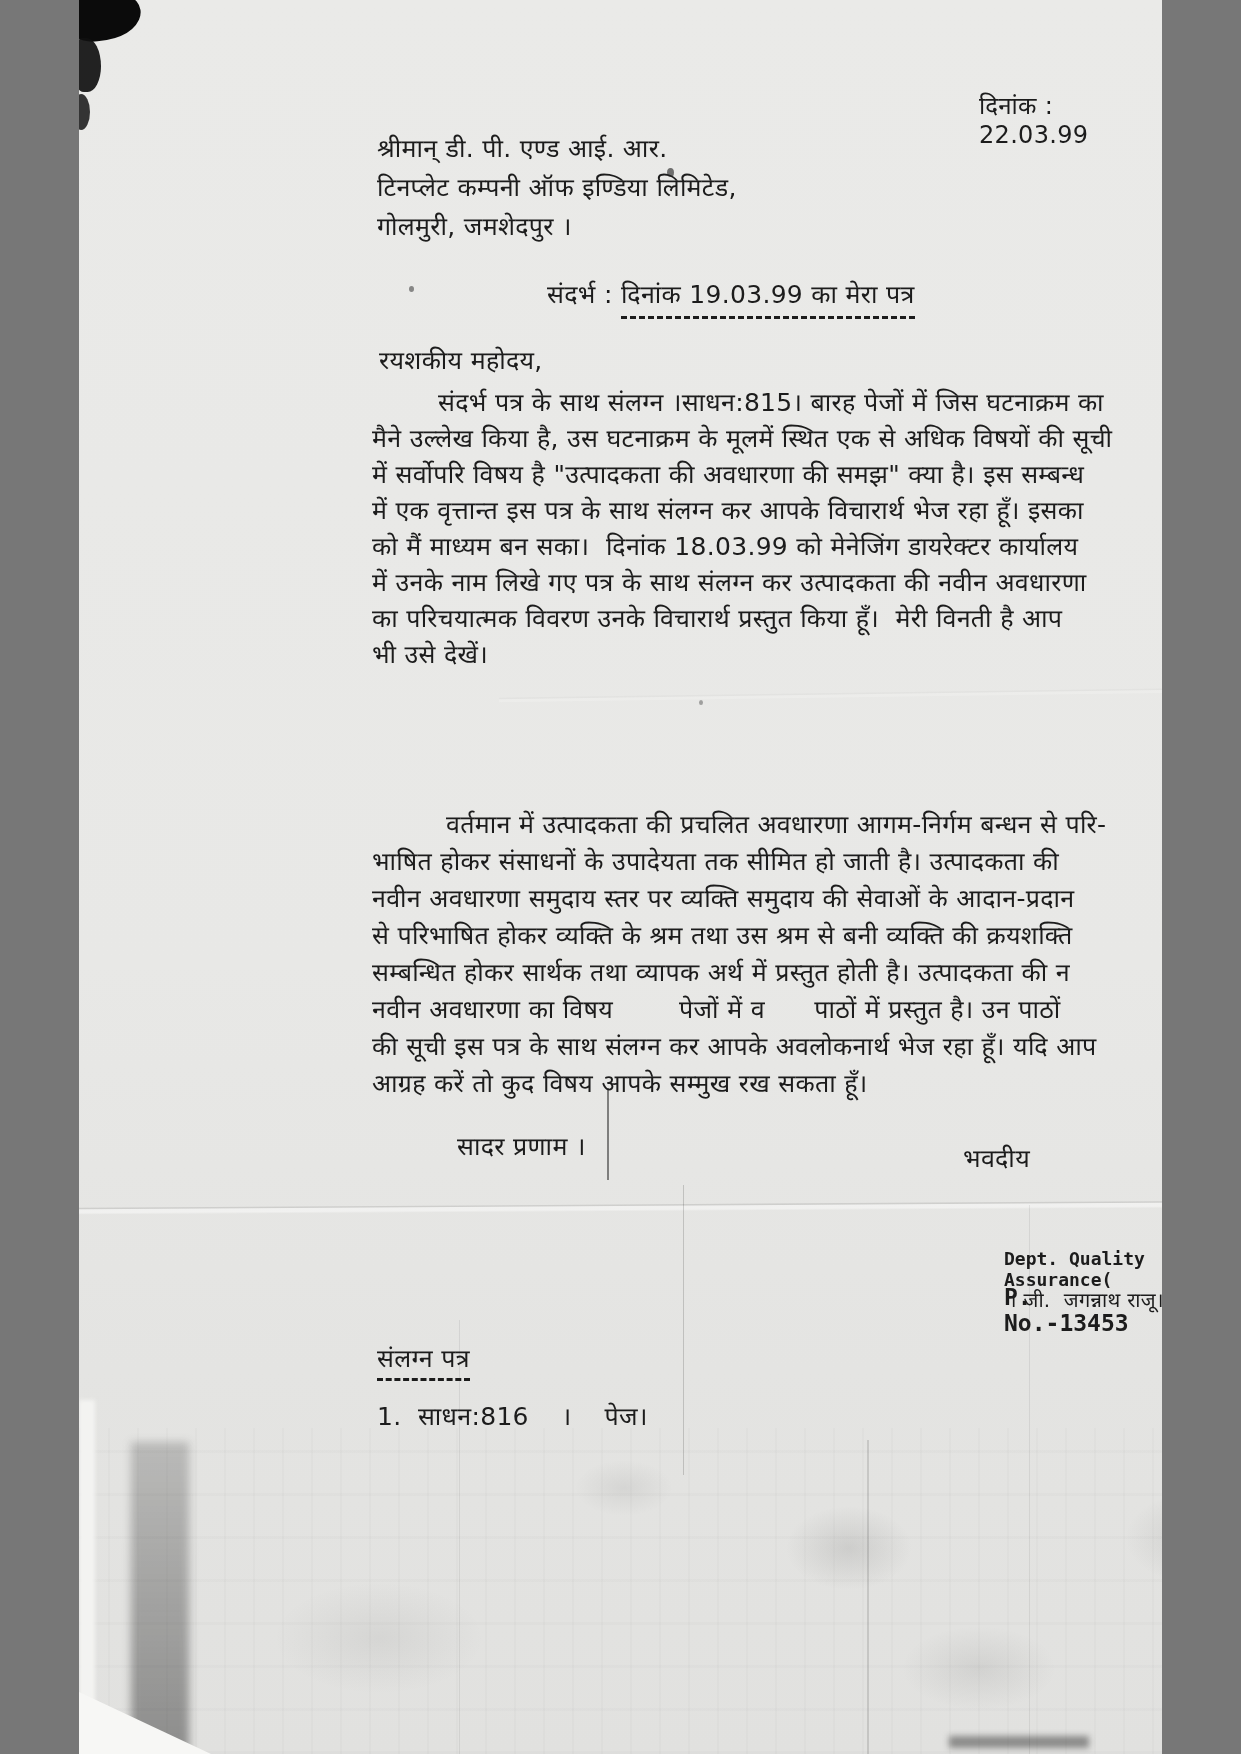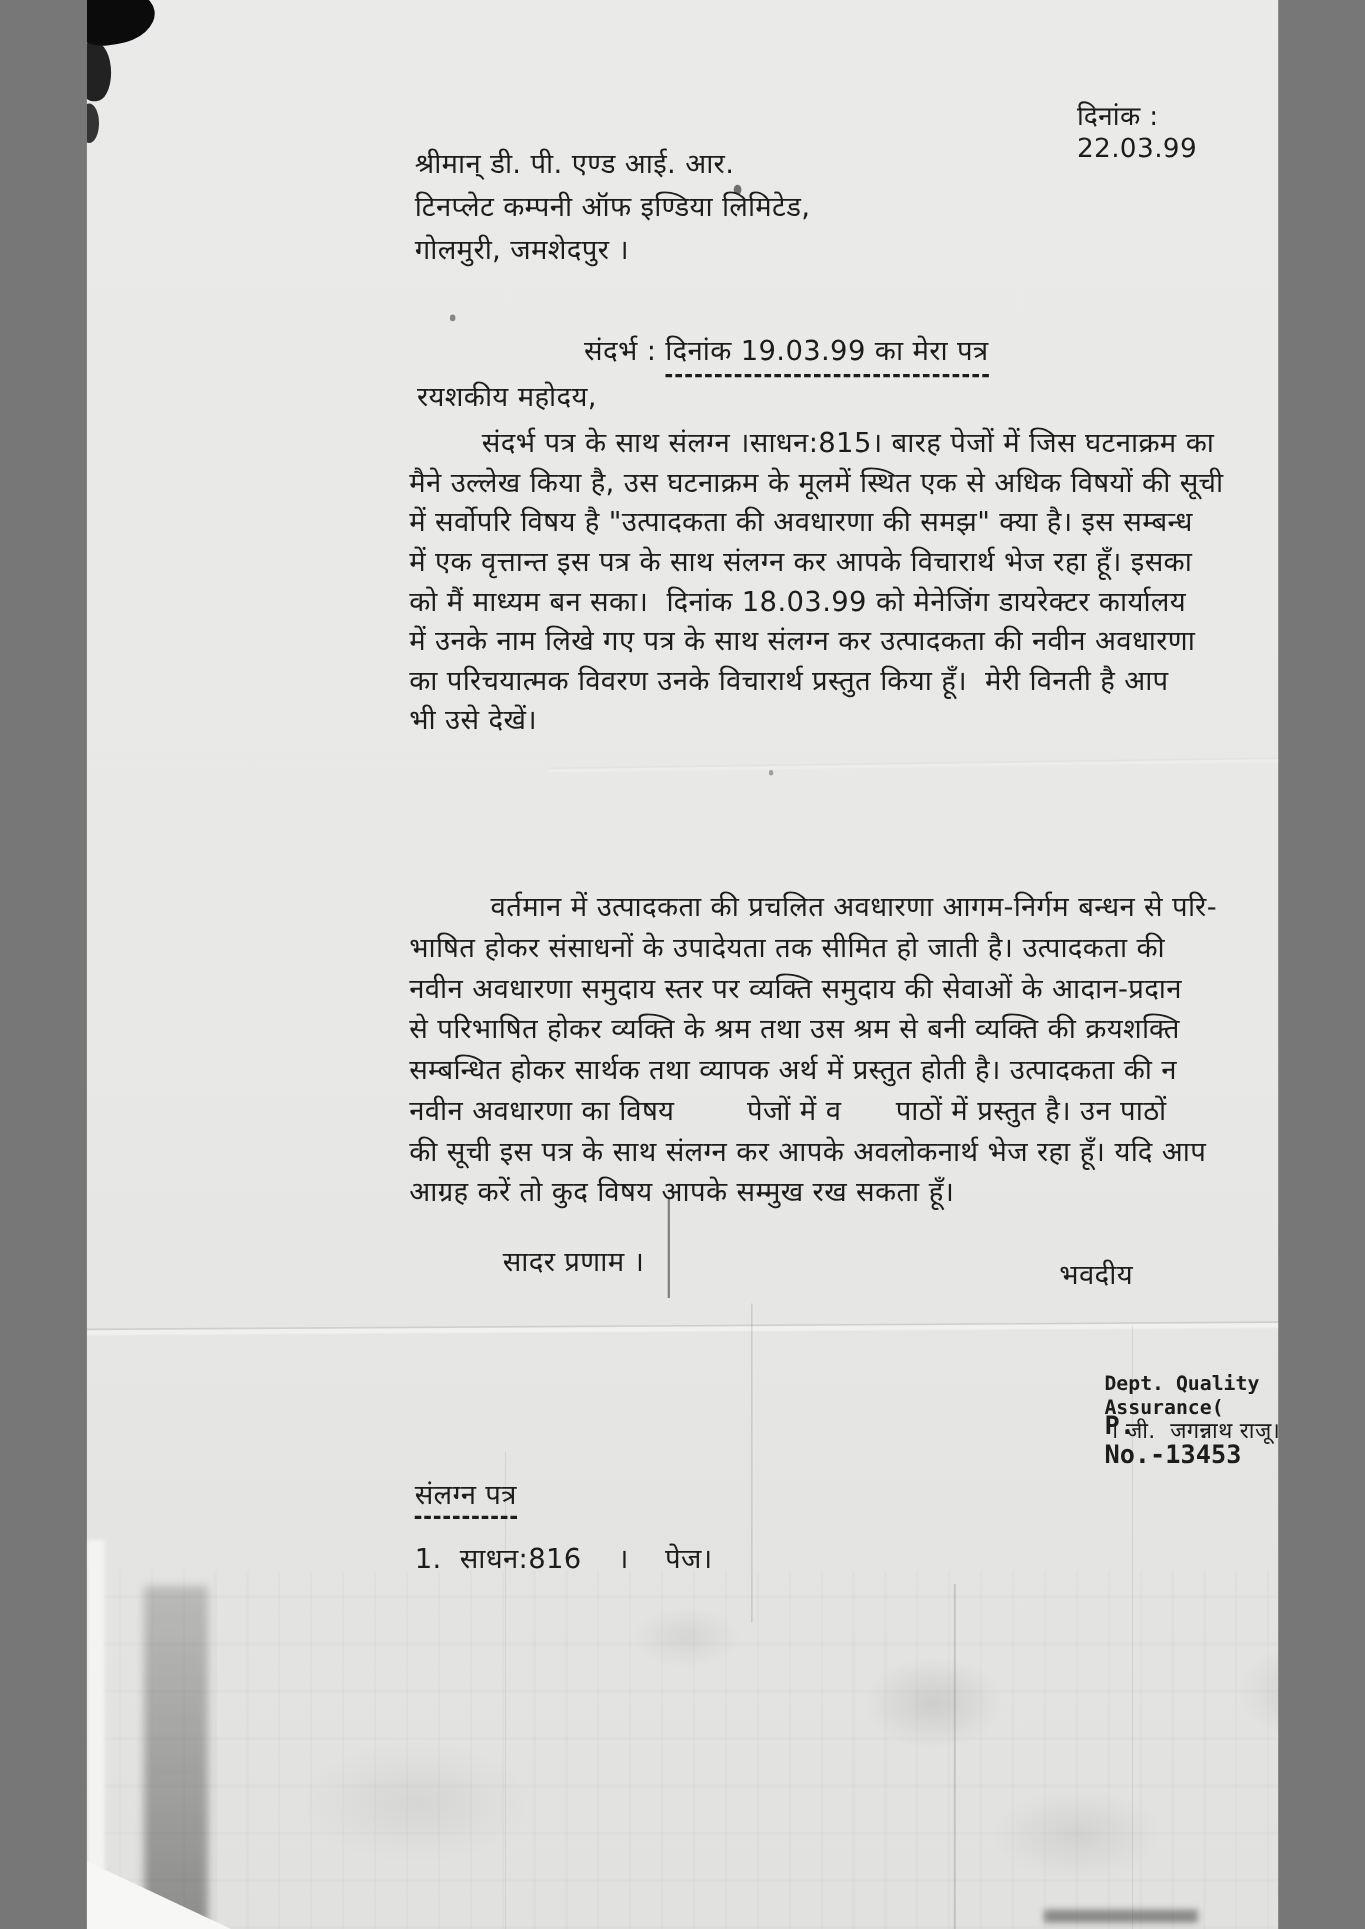--- a/index.html
+++ b/index.html
@@ -14,21 +14,21 @@
     font-family:"DejaVu Sans", sans-serif;
     color:#1c1c1c;
   }
   .dev { font-size:25px; letter-spacing:0.3px; }
   .mono { font-family:"DejaVu Sans Mono","Liberation Mono",monospace; font-weight:bold; }
   .line { white-space:pre; height:36px; }
   .abs { position:absolute; }
   .date   { left:900px; top:88px;  font-size:24px; }
   .recipient { left:298px; top:130px; }
   .recipient .line { height:39px; }
-  .reference { left:452px; top:276px; white-space:pre;margin-top:24px; }
+  .reference { left:468px; top:276px; white-space:pre; }
   .dashed-u { border-bottom:3px dashed #1c1c1c; padding-bottom:7px; }
   .salutation { left:300px; top:342px; }
   .para1 { left:293px; top:384px; width:948px; }
   .para2 { left:293px; top:806px; width:948px; }
   .para2 .line { height:37px; }
   .ind1 { padding-left:66px; }
   .ind2 { padding-left:74px; }
   .closing-left  { left:378px; top:1128px; }
   .closing-right { left:884px; top:1140px; }
   .sig-name { left:930px; top:1246px; font-size:20px; white-space:pre;margin-top:40px; }

